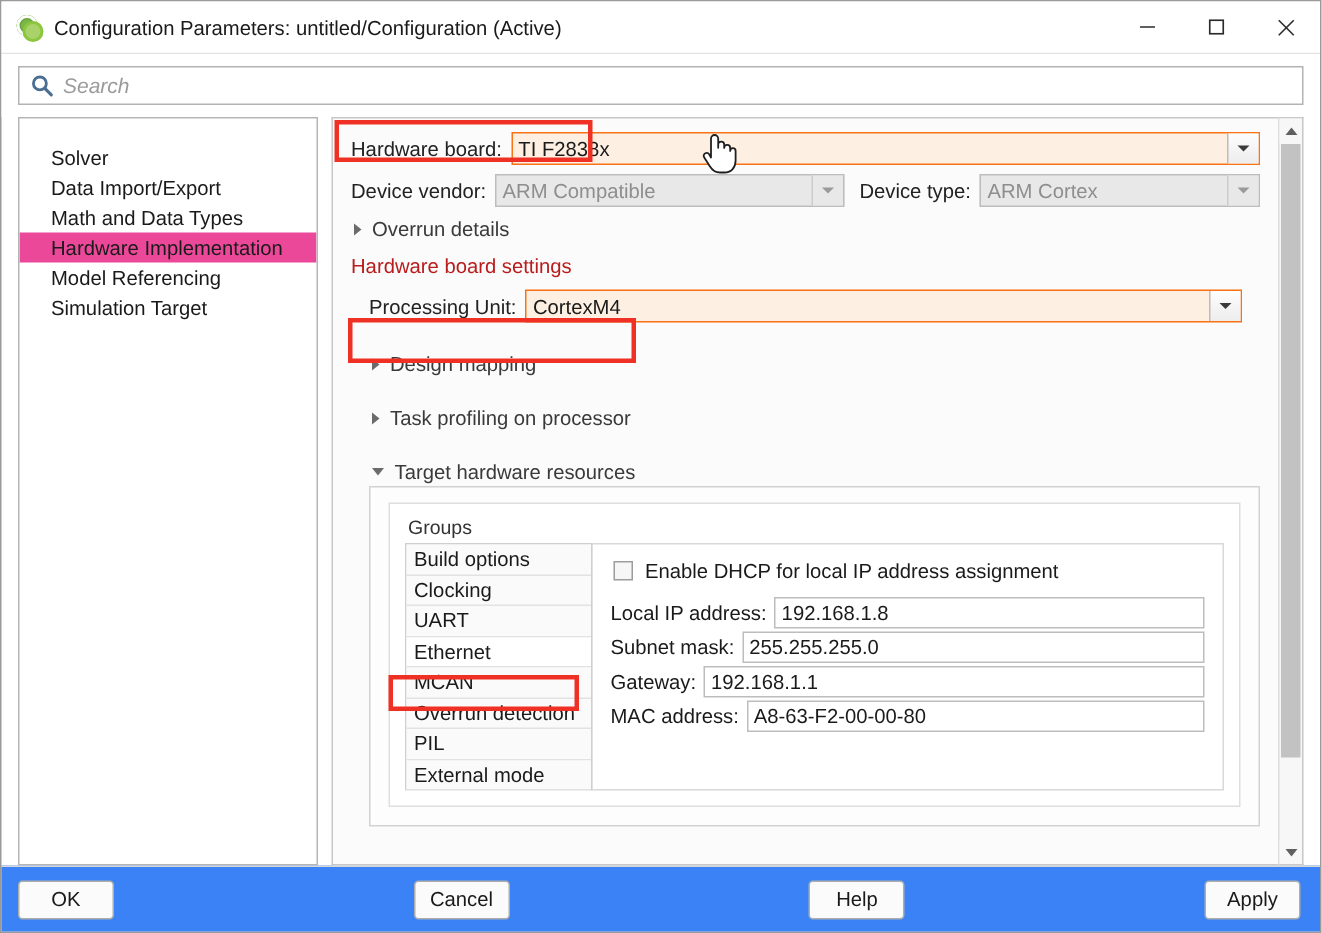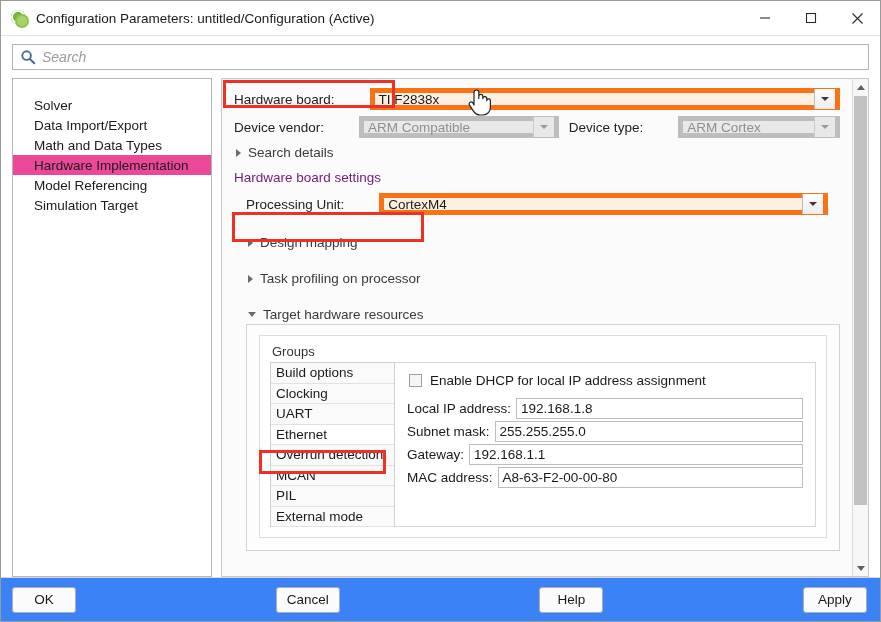--- a/index.html
+++ b/index.html
@@ -179,27 +179,26 @@
     font-size: 13.5px;
     color: #222;
     white-space: nowrap;
     margin-right: 6px;
   }
 
   
   .combo {
     flex: 1;
     height: 22px;
-    border: 5px solid #f97316;
+    border: 1px solid #f97316;
     background: #fdf0e2;
     display: flex;
     align-items: center;
     box-sizing: border-box;
     min-width: 0;
-    margin-left: 29px;
   }
   .combo .val {
     flex: 1;
     padding-left: 4px;
     font-size: 13.5px;
     color: #1a1a1a;
     white-space: nowrap;
     overflow: hidden;
   }
   .combo .arrowbtn {
@@ -230,21 +229,21 @@
     display: flex;
     align-items: center;
     margin: 7px 0 7px 2px;
     font-size: 13.5px;
     color: #3a3a3a;
   }
   .sectionrow .tri-right, .sectionrow .tri-down { margin-right: 7px; }
 
   .grouptitle {
     font-size: 13.5px;
-    color: #701a75;
+    color: #b91c1c;
     margin: 10px 0 8px 0;
   }
 
   
   .thr-box {
     border: 1px solid #d2d2d2;
     background: #fdfdfd;
     margin: 2px 0 0 12px;
     padding: 10px 12px 12px 12px;
     box-sizing: border-box;
@@ -506,21 +505,21 @@
           <div class="combo disabled">
             <span class="val">ARM Cortex</span>
             <span class="arrowbtn">
                 <i class="caret"></i>
               </span>
           </div>
         </div>
 
         <div class="sectionrow">
           <i class="tri-right"></i>
-          <span>Search details</span>
+          <span>Overrun details</span>
         </div>
 
         <div class="grouptitle">Hardware board settings</div>
 
         <div class="row" style="margin-left:12px;margin-right:12px">
           <span class="lbl">Processing Unit:</span>
           <div class="combo">
             <span class="val">CortexM4</span>
             <span class="arrowbtn">
                 <i class="caret"></i>
@@ -561,24 +560,24 @@
                 <div class="group-item">
                   <span>Clocking</span>
                 </div>
                 <div class="group-item">
                   <span>UART</span>
                 </div>
                 <div class="group-item sel">
                   <span>Ethernet</span>
                 </div>
                 <div class="group-item">
+                  <span>MCAN</span>
+                </div>
+                <div class="group-item">
                   <span>Overrun detection</span>
-                </div>
-                <div class="group-item">
-                  <span>MCAN</span>
                 </div>
                 <div class="group-item">
                   <span>PIL</span>
                 </div>
                 <div class="group-item">
                   <span>External mode</span>
                 </div>
               </div>
 
               <div class="formpane">

